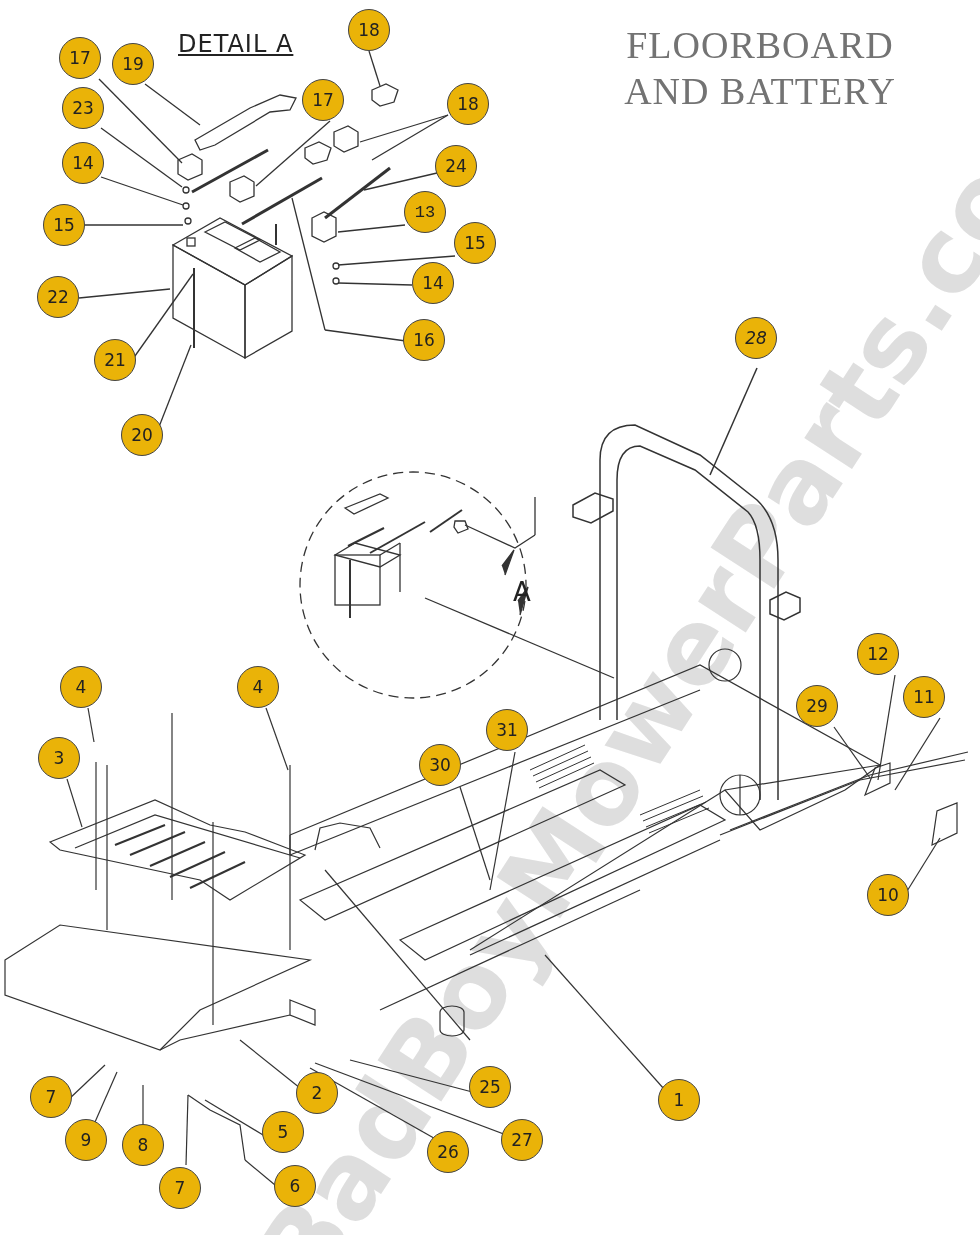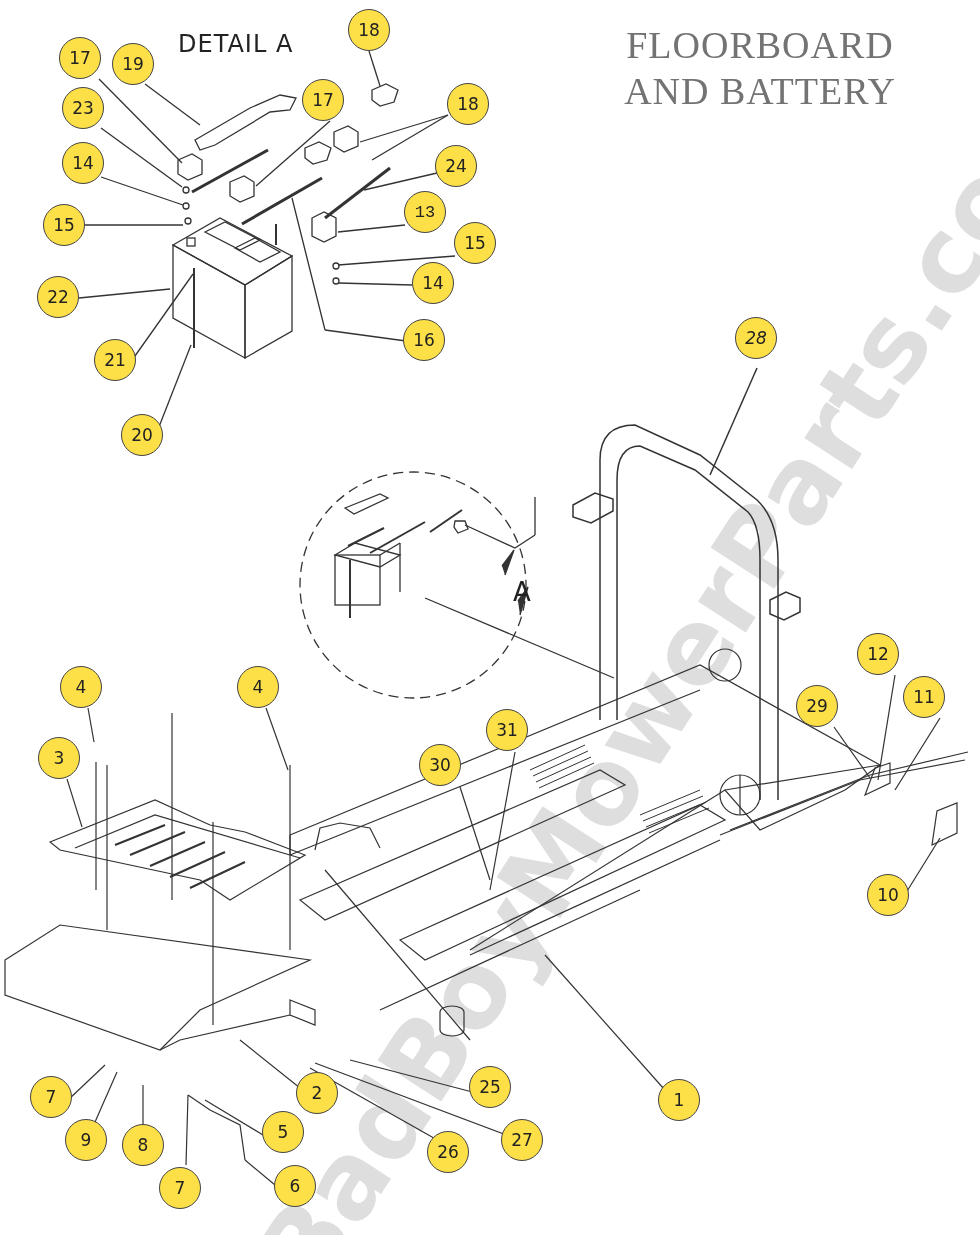--- a/index.html
+++ b/index.html
@@ -1,20 +1,20 @@
 <!DOCTYPE html>
 <html><head>
 <meta charset="utf-8">
 <style>
   html,body{margin:0;padding:0;background:#ffffff;}
   body{width:980px;height:1235px;position:relative;overflow:hidden;font-family:"DejaVu Sans",sans-serif;}
   #stage{position:absolute;left:0;top:0;width:980px;height:1235px;}
   .title{position:absolute;left:600px;top:22px;width:320px;text-align:center;font-family:"Liberation Serif","DejaVu Serif",serif;font-size:38px;line-height:46px;color:#737373;letter-spacing:1px;}
-  .detail-title{position:absolute;left:178px;top:30px;font-family:"DejaVu Sans",sans-serif;font-size:24px;color:#222;letter-spacing:1px;}
-  .callout{position:absolute;width:42px;height:42px;border:1.5px solid #444;border-radius:50%;background:#fde047;box-sizing:border-box;display:flex;align-items:center;justify-content:center;font-family:"DejaVu Sans",sans-serif;font-size:17px;color:#222;}
+  .detail-title{position:absolute;left:178px;top:30px;font-family:"DejaVu Sans",sans-serif;font-size:24px;color:#222;letter-spacing:1px;text-decoration:underline;}
+  .callout{position:absolute;width:42px;height:42px;border:1.5px solid #444;border-radius:50%;background:#eab308;box-sizing:border-box;display:flex;align-items:center;justify-content:center;font-family:"DejaVu Sans",sans-serif;font-size:17px;color:#222;}
   .watermark{position:absolute;left:-40px;top:620px;transform:rotate(-57deg);transform-origin:center;font-family:"DejaVu Sans",sans-serif;font-weight:bold;font-size:104px;color:#d9d9d9;opacity:0.85;white-space:nowrap;pointer-events:none;}
   .detail-marker{position:absolute;font-family:"DejaVu Sans",sans-serif;font-size:26px;color:#222;}
 </style>
 </head>
 <body>
 
 <div id="stage">
 
   <div class="watermark">BadBoyMowerParts.com</div>
 

